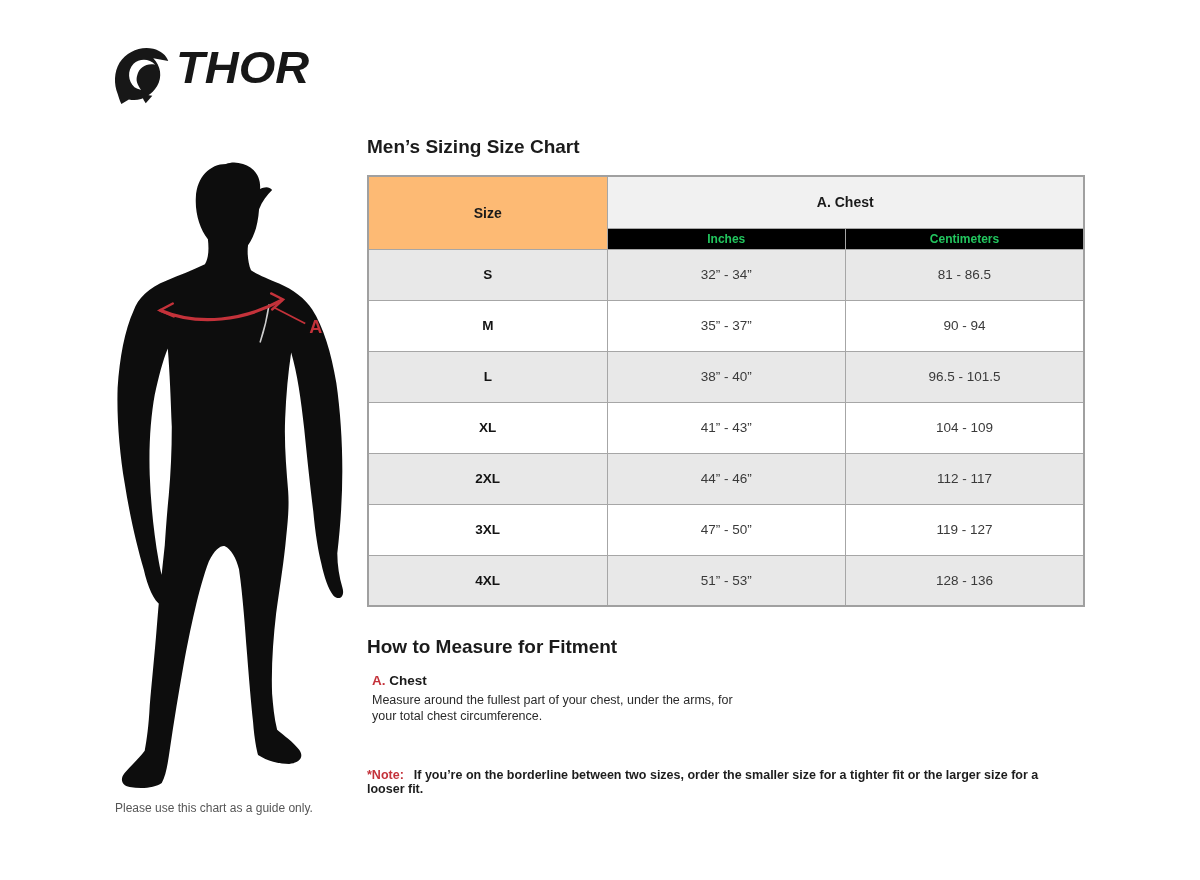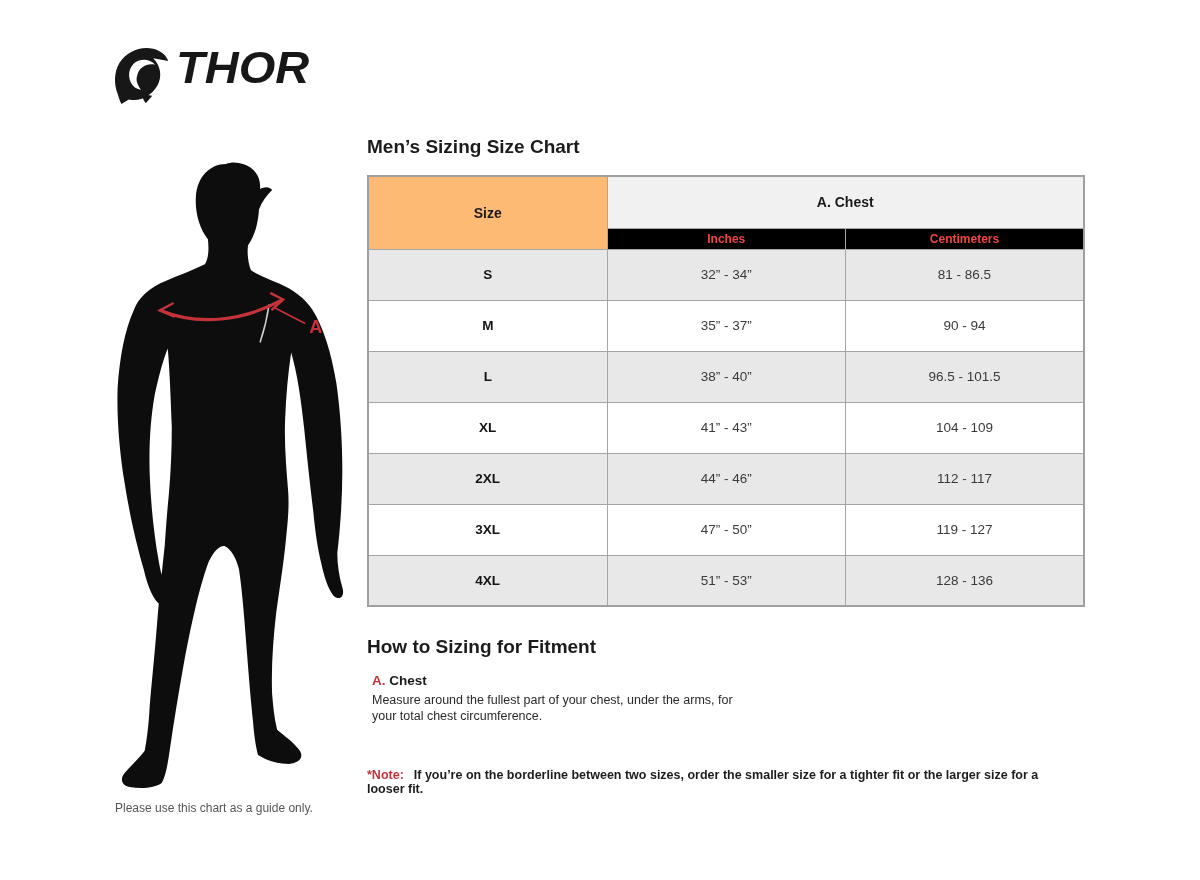--- a/index.html
+++ b/index.html
@@ -32,21 +32,21 @@
     position:absolute; left:367px; top:175px; width:718px;
     border-collapse:collapse; table-layout:fixed;
     border:2px solid #a0a0a0;
   }
   .size-table th, .size-table td {
     border:1px solid #a6a6a6; text-align:center; vertical-align:middle;
     padding:0;
   }
   th.size-h   { background:#fdba74; font-size:14px; color:#1a1a1a; width:239px; }
   th.group-h  { background:#f1f1f1; font-size:14px; color:#1a1a1a; height:52px; }
-  th.sub-h    { background:#000000; color:#ef4444; font-size:12px; height:21px; }
+  th.sub-h    { background:#000000; color:#22c55e; font-size:12px; height:21px; }
   .size-table tbody td { height:51px; font-size:13.5px; color:#3a3a3a; }
   .size-table tbody td.size-cell { font-weight:bold; color:#141414; }
   .size-table tbody tr:nth-child(odd)  { background:#e8e8e8; }
   .size-table tbody tr:nth-child(even) { background:#ffffff; }
 
   .howto-title {
     position:absolute; left:367px; top:636px; margin:0;
     font-size:19px; font-weight:bold; color:#1b1b1b;
   }
   .measure-item { position:absolute; left:372px; top:673px; width:368px; }
@@ -170,21 +170,21 @@
       <td>119 - 127</td>
     </tr>
     <tr>
       <td class="size-cell">4XL</td>
       <td>51” - 53”</td>
       <td>128 - 136</td>
     </tr>
   </tbody>
 </table>
 
-<h2 class="howto-title">How to Sizing for Fitment</h2>
+<h2 class="howto-title">How to Measure for Fitment</h2>
 
 <div class="measure-item">
   <div class="measure-name">
     <span class="red">A.</span>
     <span>Chest</span>
   </div>
   <p>Measure around the fullest part of your chest, under the arms, for your total chest circumference.</p>
 </div>
 
 <div class="note-line">

